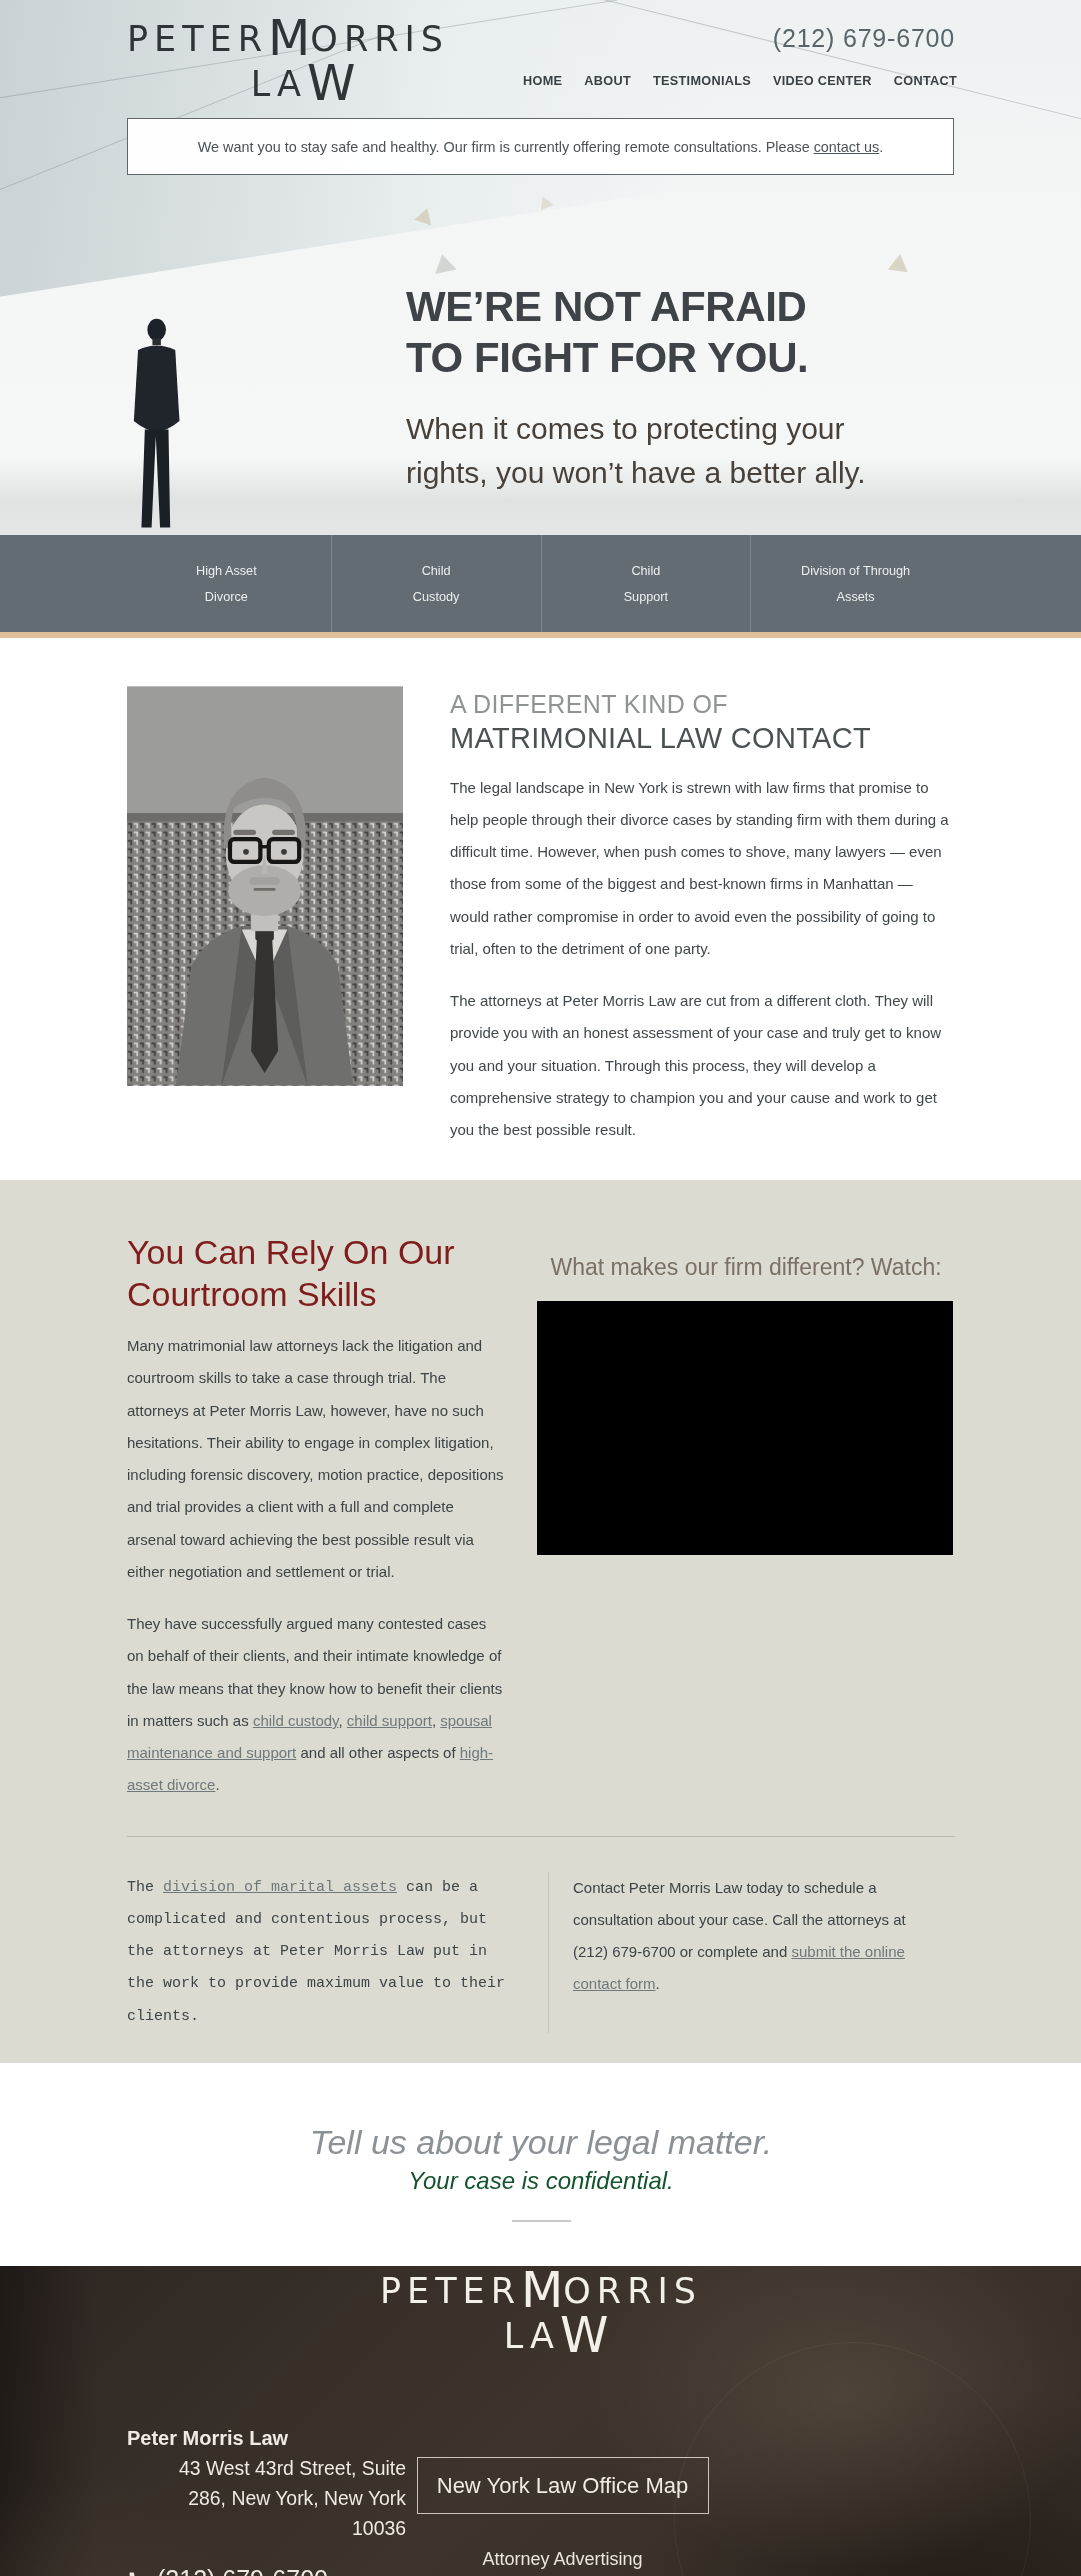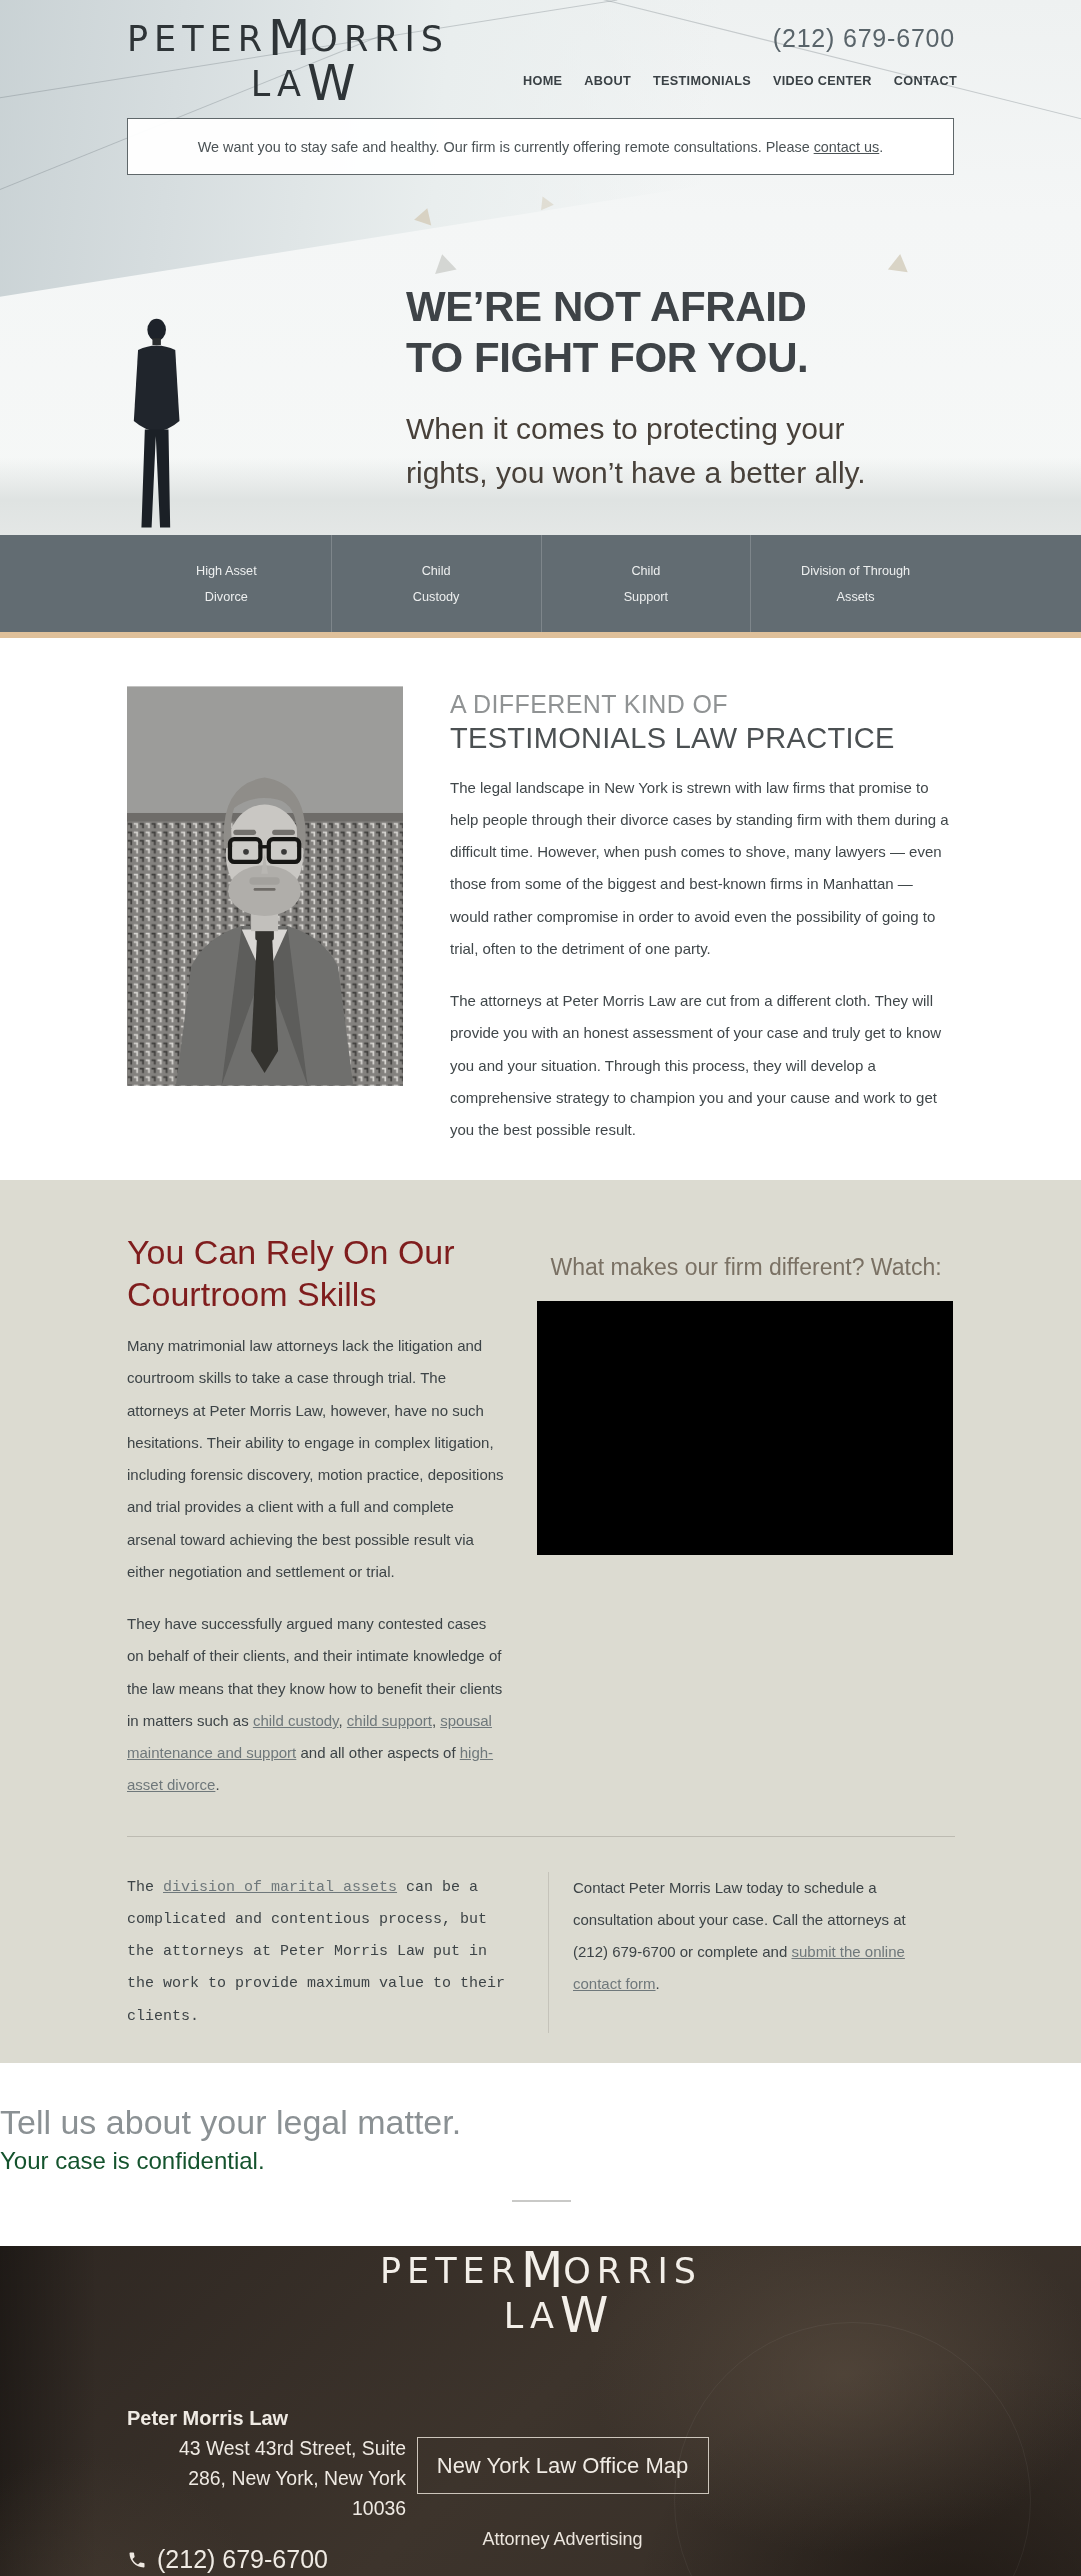--- a/index.html
+++ b/index.html
@@ -78,21 +78,21 @@
   .inline-link { color:#6f787b; text-decoration:underline; }
   .video-caption { font-size:23px; color:#7a7164; text-align:center; margin:22px 0 20px; }
   .video-box { width:416px; height:254px; background:#000000; }
   .rely-divider { border:none; border-top:0.8px solid #bdbbb2; margin:34px 0 0; }
   .bottom-cols { display:flex; padding-top:35px; }
   .bcol-left { width:380px; flex:none;font-family:Liberation Mono, monospace; }
   .bcol-right { width:363px; margin-left:41px; border-left:0.8px solid #c5c3ba; padding-left:24px; }
   .bottom-cols .body-p { font-size:15px; line-height:2.15; margin:0; }
 
   
-  .cta { background:#ffffff; padding:40px 0 44px; text-align:left; }
+  .cta { background:#ffffff; padding:60px 0 44px; text-align:center;font-style:italic; }
   .cta-line1 { font-size:34px; color:#8b9194; font-weight:normal; }
   .cta-line2 { font-size:24px; color:#14532d; font-weight:normal; margin-top:5px; }
   .cta-rule { width:59px; height:1.7px; background:#c9c9c7; border:none; margin:25px auto 0; }
 
   
   .site-footer { position:relative; height:458px; color:#efeae3; overflow:hidden;
     background-color:#38302a;
     background-image:
       radial-gradient(ellipse 363px 254px at 78% 28%, rgba(96,82,68,.55), rgba(0,0,0,0) 70%),
       radial-gradient(ellipse 439px 338px at 88% 78%, rgba(22,17,13,.65), rgba(0,0,0,0) 72%),
@@ -200,21 +200,21 @@
         <rect x="126" y="170" width="27" height="6" rx="3" fill="#73716d"></rect>
         <rect x="172" y="170" width="27" height="6" rx="3" fill="#73716d"></rect>
         <circle cx="141" cy="196" r="3.4" fill="#2b2b29"></circle>
         <circle cx="186" cy="196" r="3.4" fill="#2b2b29"></circle>
         <rect x="122" y="181" width="36" height="27" rx="5" fill="#ffffff" fill-opacity="0.07" stroke="#161614" stroke-width="5"></rect>
         <rect x="168" y="181" width="36" height="27" rx="5" fill="#ffffff" fill-opacity="0.07" stroke="#161614" stroke-width="5"></rect>
         <rect x="156" y="188" width="14" height="4" fill="#161614"></rect>
       </svg>
       <div class="about-text">
         <div class="about-h1">A DIFFERENT KIND OF</div>
-        <div class="about-h2">TESTIMONIALS LAW PRACTICE</div>
+        <div class="about-h2">MATRIMONIAL LAW CONTACT</div>
         <p class="body-p">The legal landscape in New York is strewn with law firms that promise to help people through their divorce cases by standing firm with them during a difficult time. However, when push comes to shove, many lawyers — even those from some of the biggest and best-known firms in Manhattan — would rather compromise in order to avoid even the possibility of going to trial, often to the detriment of one party.</p>
         <p class="body-p">The attorneys at Peter Morris Law are cut from a different cloth. They will provide you with an honest assessment of your case and truly get to know you and your situation. Through this process, they will develop a comprehensive strategy to champion you and your cause and work to get you the best possible result.</p>
       </div>
     </div>
   </div>
 
   <div class="rely">
     <div class="container">
       <div class="rely-top">
         <div class="rely-left">

